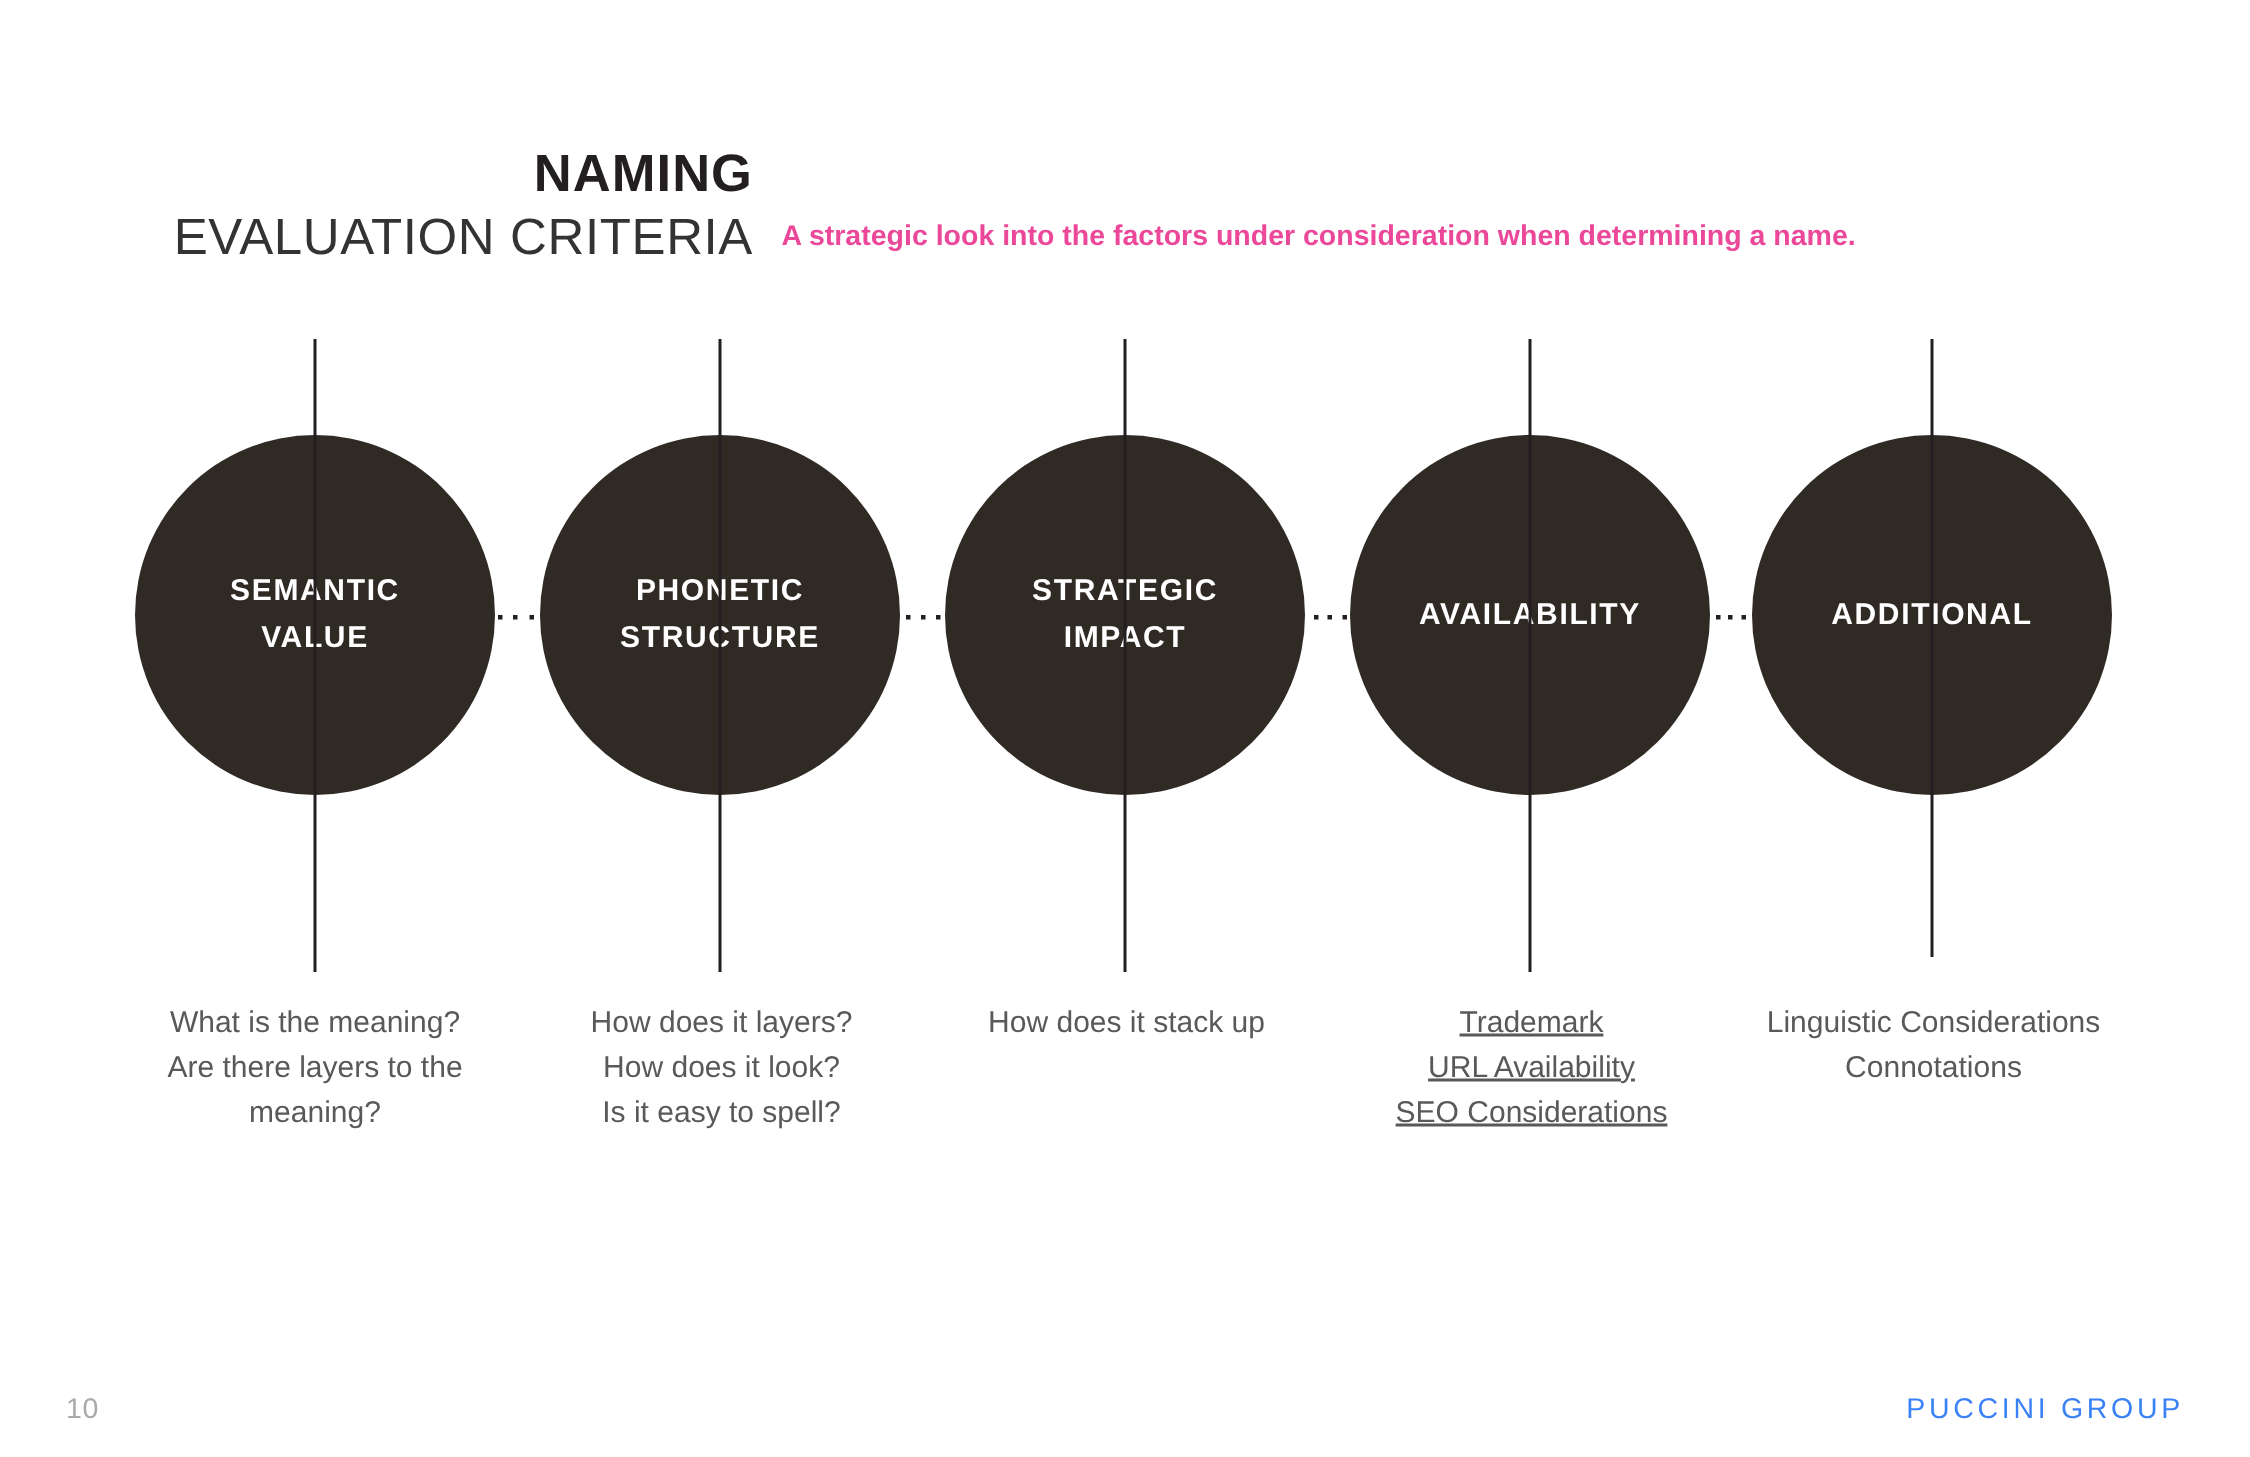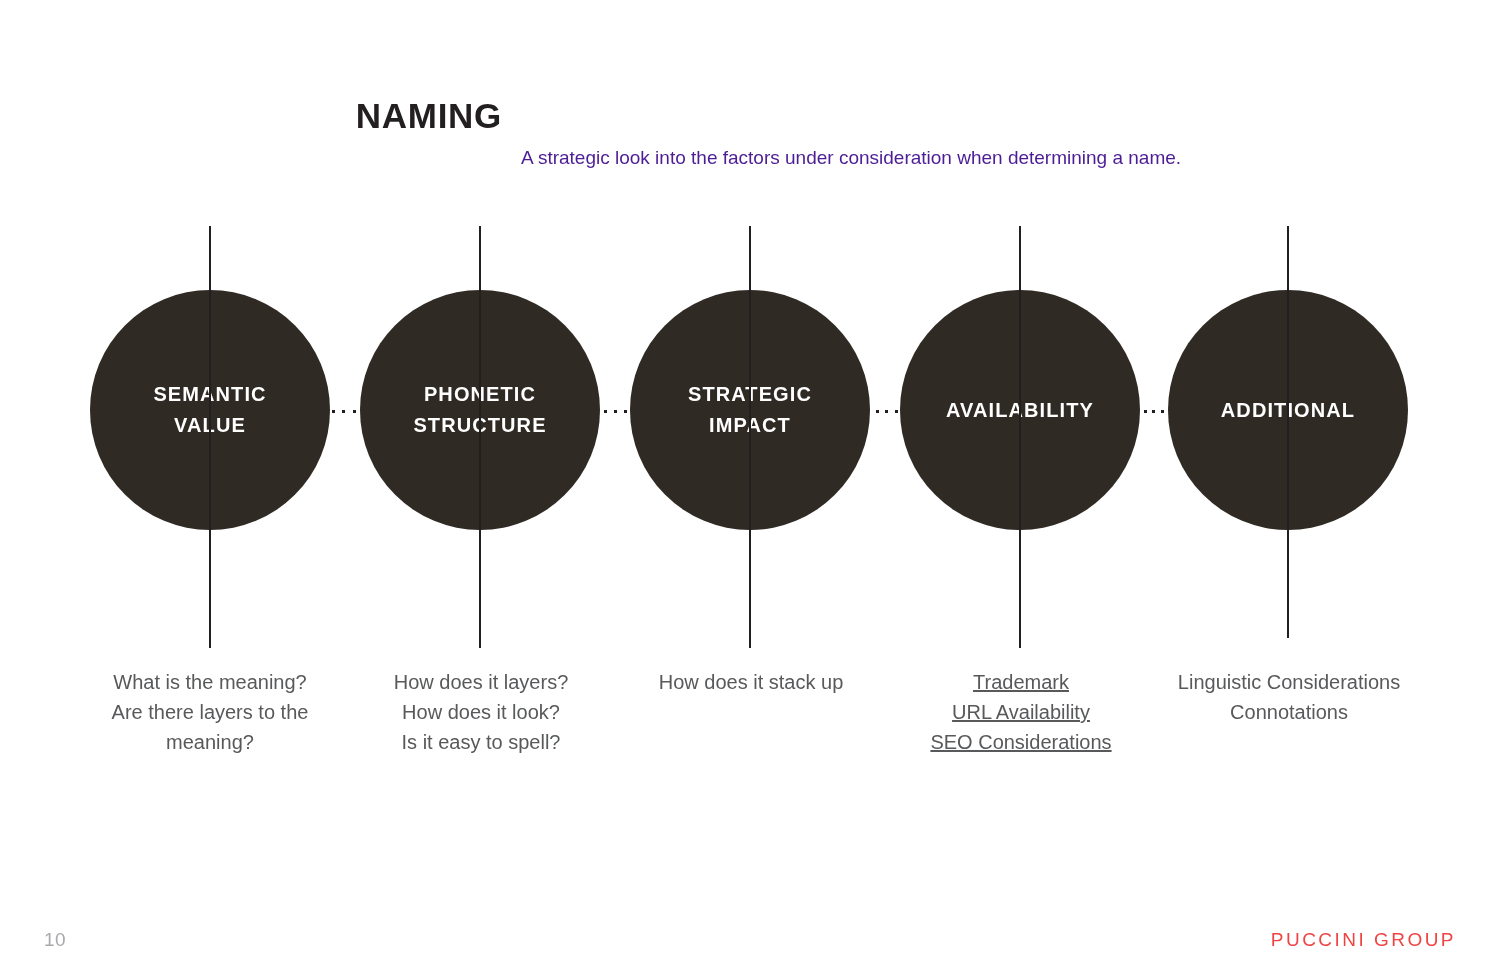--- a/index.html
+++ b/index.html
@@ -47,22 +47,22 @@
     color: #333333;
     line-height: 44px;
     margin: 0;
     white-space: nowrap;
   }
   .header-desc {
     position: absolute;
     left: 521px;
     top: 48px;
     font-size: 19px;
-    font-weight: 400;
-    color: #4c1d95;
+    font-weight: 700;
+    color: #ec4899;
     line-height: 28px;
     white-space: nowrap;
   }
 
   
   .diagram {
     position: absolute;
     left: 0;
     top: 0;
     width: 1500px;
@@ -146,31 +146,32 @@
     top: 929px;
     font-size: 19px;
     color: #a7a9ac;
     letter-spacing: 0.02em;
   }
   .brand {
     position: absolute;
     right: 44px;
     top: 929px;
     font-size: 19px;
-    color: #ef4444;
+    color: #3b82f6;
     letter-spacing: 0.13em;
     font-weight: 400;
   }
 </style>
 </head>
 <body>
 
 <div class="header">
   <div class="header-titles">
     <div class="title-main">NAMING</div>
+    <div class="title-sub">EVALUATION CRITERIA</div>
   </div>
   <div class="header-desc">A strategic look into the factors under consideration when determining a name.</div>
 </div>
 
 <div class="diagram">
 
   <div class="node" style="left:90px;">
     <div class="node-circle"></div>
     <div class="node-label">
       <div>

